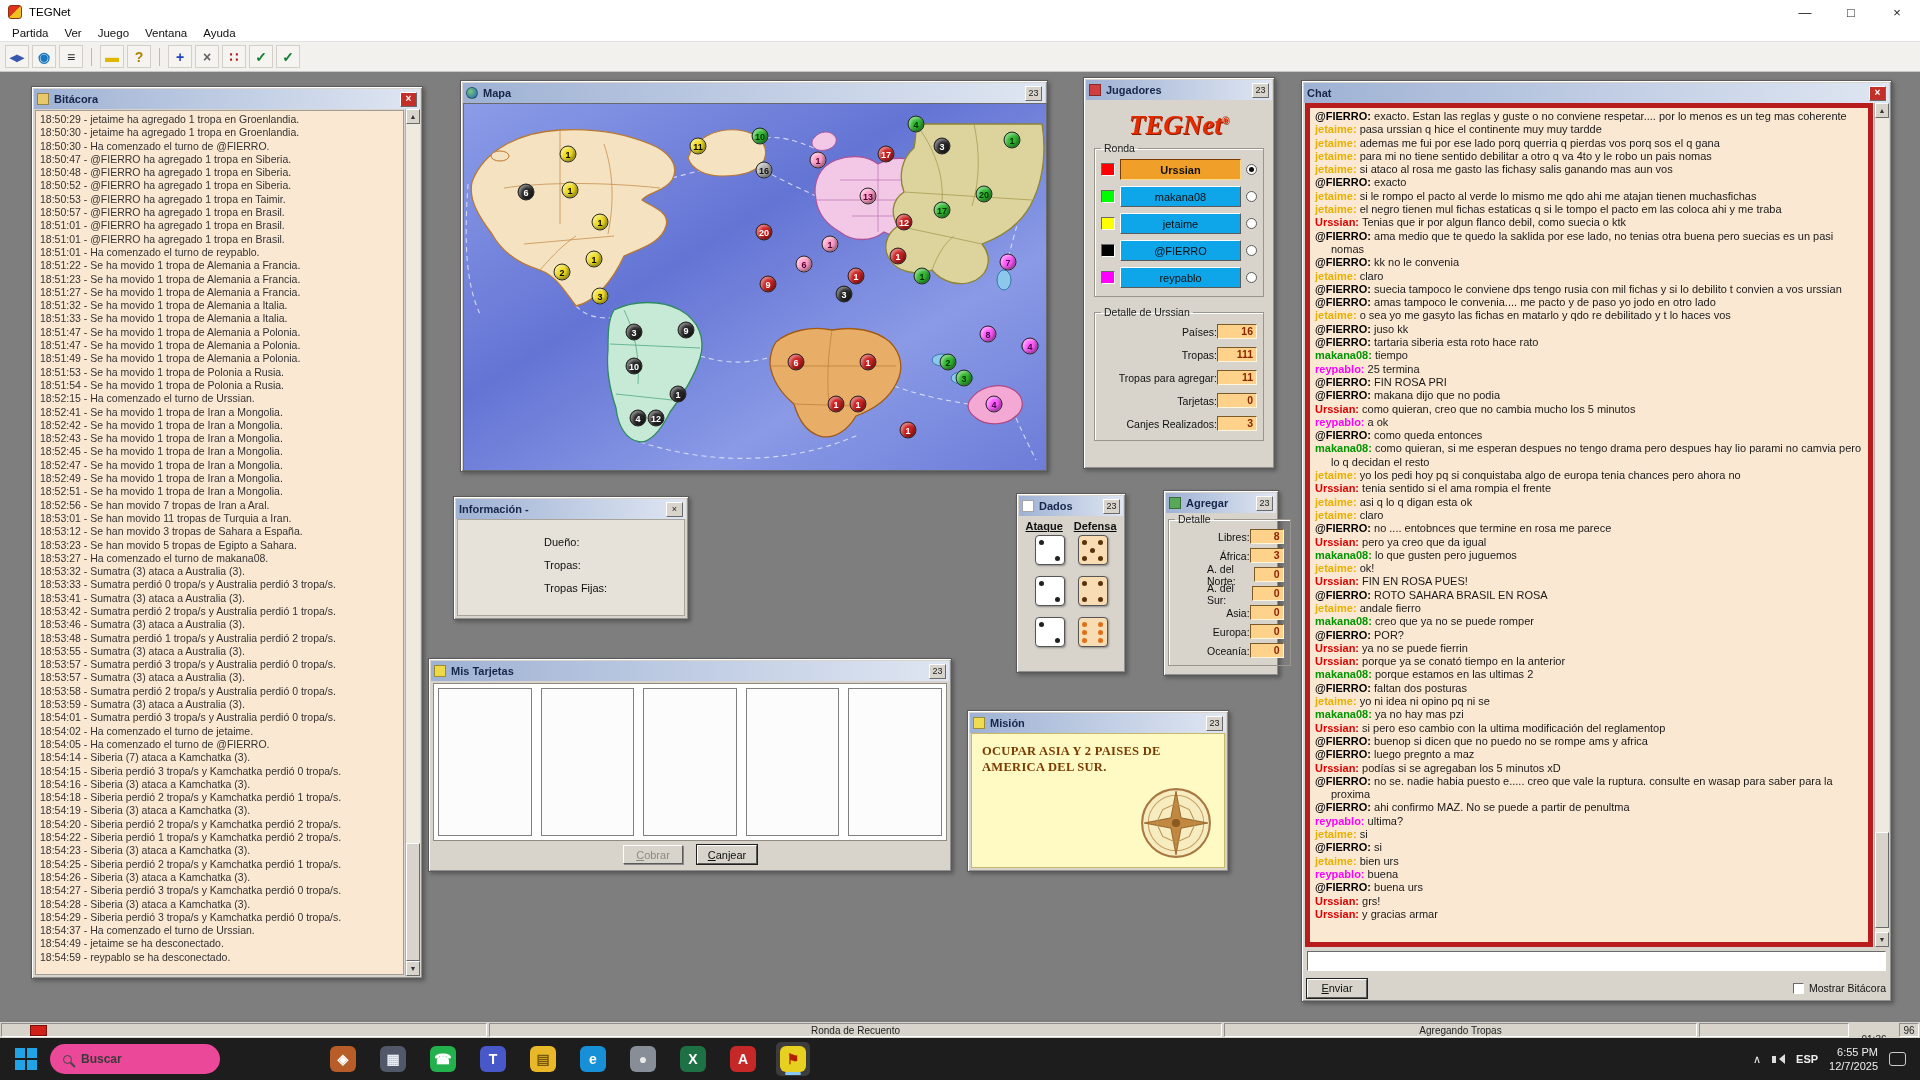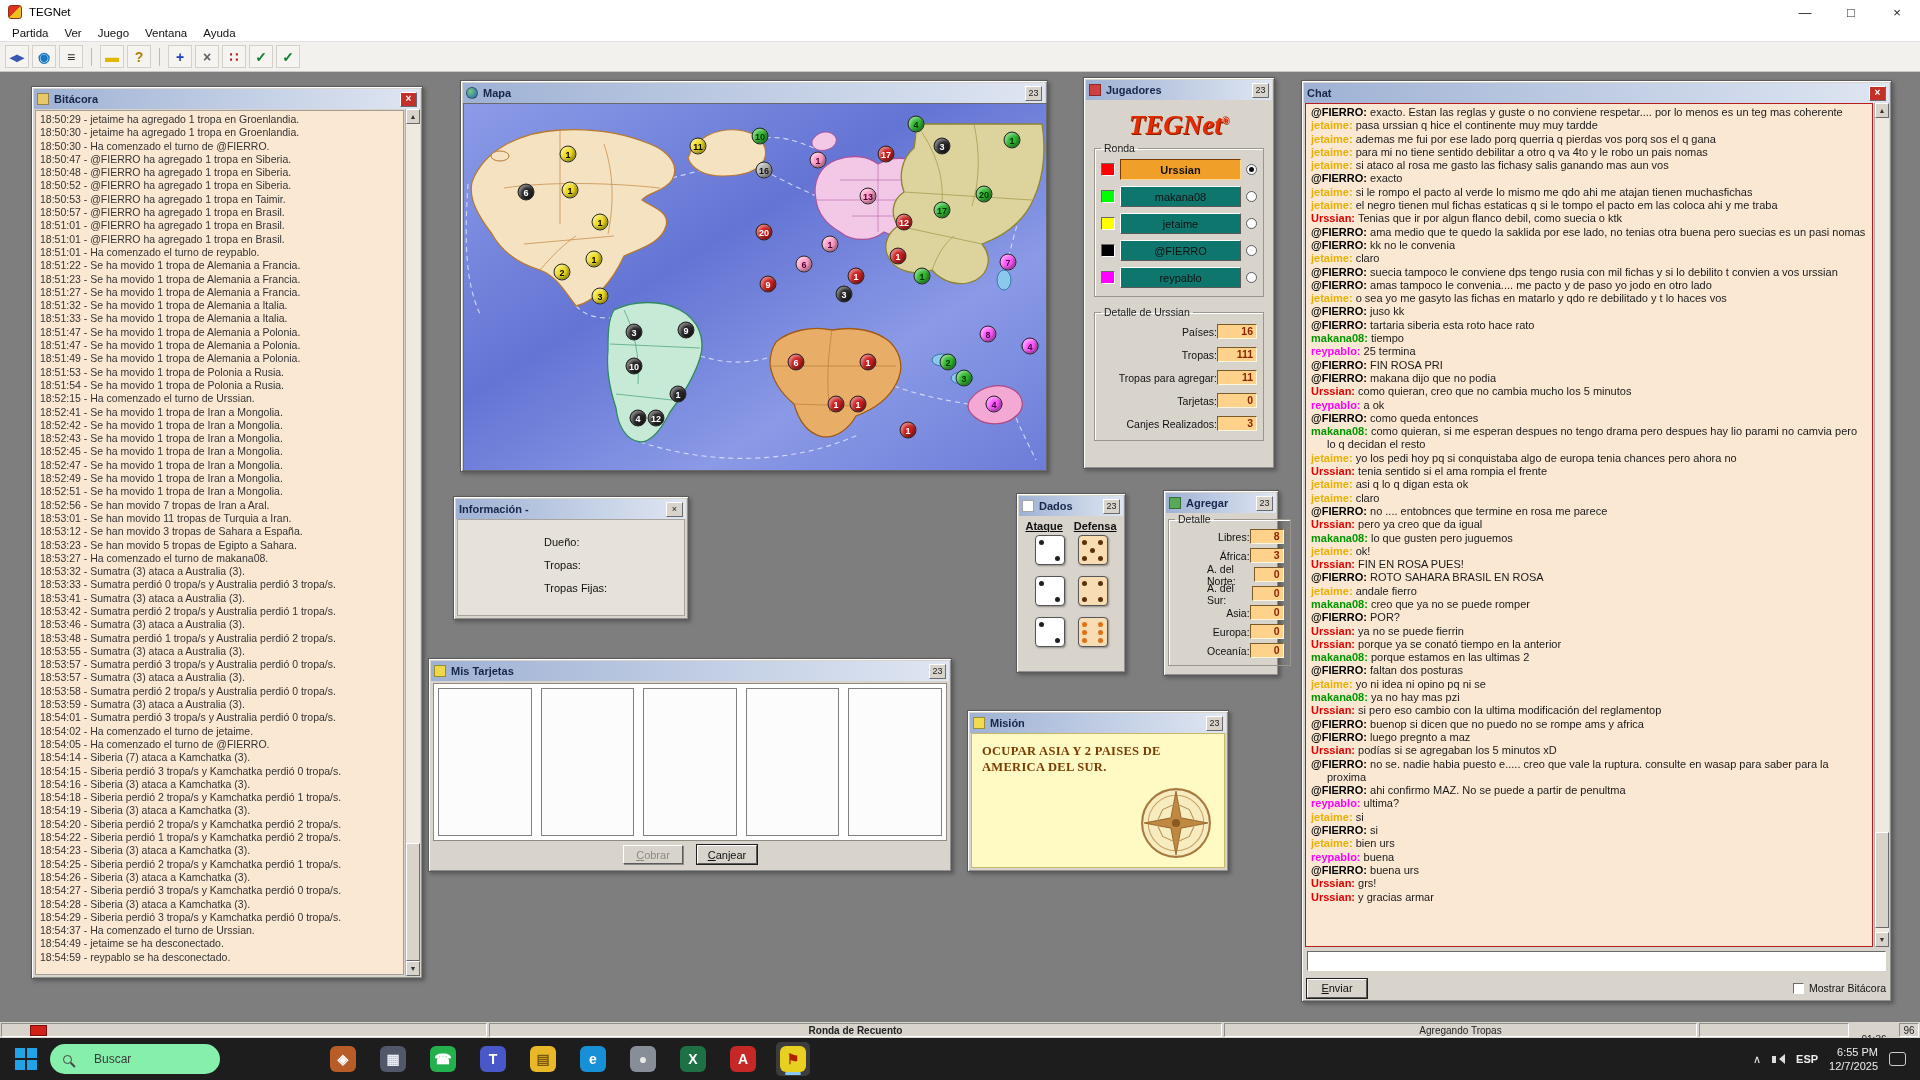--- a/index.html
+++ b/index.html
@@ -45,21 +45,21 @@
   .marker { position:absolute; width:17px; height:17px; border-radius:50%; border:1px solid #2A2A2A; display:flex; align-items:center; justify-content:center; font-size:9px; font-weight:bold; transform:translate(-50%,-50%); box-shadow:inset -2px -2px 3px rgba(0,0,0,.35), inset 2px 2px 3px rgba(255,255,255,.45); }
 
   
   .jug-body { position:absolute; inset:22px 3px 3px; padding:2px 7px; }
   .logo { text-align:center; font-family:"Liberation Serif",serif; font-style:italic; font-weight:bold; font-size:27px; color:#E52A00; height:40px; line-height:38px; text-shadow:1px 1px 0 #8A2000; }
   .logo sup { font-size:10px; font-style:normal; }
   fieldset.grp { margin:0 0 9px; border:1px solid #9A968E; box-shadow:inset 1px 1px 0 #FFF; padding:2px 6px 5px; }
   fieldset.grp legend { font-size:10.5px; color:#202020; padding:0 3px; }
   .prow { display:flex; align-items:center; gap:5px; height:27px; }
   .swatch { width:14px; height:13px; border:1px solid; border-color:#6A6A6A #FFF #FFF #6A6A6A; }
-  .pbtn { flex:1; height:21px; display:flex; align-items:center; justify-content:center; font-size:11px; background:#0f766e; border:1px solid; border-color:#FFF #5A5A5A #5A5A5A #FFF; color:#101010; }
+  .pbtn { flex:1; height:21px; display:flex; align-items:center; justify-content:center; font-size:11px; background:#0ea5e9; border:1px solid; border-color:#FFF #5A5A5A #5A5A5A #FFF; color:#101010; }
   .pbtn.sel { background:#F0A028; font-weight:bold; border-color:#7A3A00 #FFD890 #FFD890 #7A3A00; }
   .radio { width:11px; height:11px; border-radius:50%; background:#FFF; border:1px solid #5A5A5A; position:relative; flex:0 0 auto; }
   .radio.on::after { content:''; position:absolute; inset:2px; border-radius:50%; background:#0A0A0A; }
   .drow { display:flex; align-items:center; justify-content:flex-end; height:23px; }
   .dlabel { font-size:10.5px; color:#101010; }
   .valbox { width:40px; height:15px; background:#FFD28C; border:1px solid; border-color:#7A5A28 #FFF6E0 #FFF6E0 #7A5A28; color:#8B2500; font-size:10.5px; font-weight:bold; text-align:right; padding:0 3px; line-height:13px; }
   .agregar-rows .drow { height:19px;margin-left:32px; }
   .agregar-rows .valbox { width:34px; }
 
   
@@ -84,38 +84,38 @@
   .btn { min-width:60px; height:19px; font-size:11px; font-family:"Liberation Sans",sans-serif; background:#D8D4CC; border:1px solid; border-color:#FFF #5A5A5A #5A5A5A #FFF; box-shadow:1px 1px 0 #8A8A8A; color:#101010; }
   .btn.disabled { color:#8E8A82; }
   .btn.default { outline:1px solid #202020; }
 
   
   .mision-body { position:absolute; inset:22px 3px 3px; background:#FFF9C4; border:1px solid #C8B868; padding:9px 10px; }
   .mision-text { font-family:"Liberation Serif",serif; font-weight:bold; font-size:12.5px; color:#7A3A00; width:210px; line-height:1.3; letter-spacing:.3px; }
   .compass { position:absolute; right:10px; bottom:6px; width:76px; height:76px; }
 
   
-  .chat-msgs { position:absolute; left:3px; top:22px; right:18px; height:844px; background:#FBE8D2; border:1px solid #b91c1c; padding:2px 5px; overflow:hidden; }
+  .chat-msgs { position:absolute; left:3px; top:22px; right:18px; height:844px; background:#FBE8D2; border:5px solid #b91c1c; padding:2px 5px; overflow:hidden; }
   .msg { font-size:11px; line-height:13.3px; color:#1A1A1A; padding-left:16px; text-indent:-16px; }
   .mname { font-weight:bold; }
   .chat-input { position:absolute; left:5px; right:5px; top:870px; height:20px; background:#FFF; border:1px solid; border-color:#6A6A6A #FFF #FFF #6A6A6A; font-size:11px; padding:0 4px; }
   .chat-bottom { position:absolute; left:5px; right:5px; top:896px; height:22px; display:flex; align-items:center; }
   .chk { margin-left:auto; display:flex; align-items:center; gap:5px; font-size:10.5px; color:#101010; }
   .chk .box { width:11px; height:11px; background:#FFF; border:1px solid; border-color:#6A6A6A #FFF #FFF #6A6A6A; }
 
   
   .statusbar { position:absolute; left:0; top:1022px; width:1920px; height:16px; background:#D8D4CC; display:flex; font-size:10px; color:#222; }
   .sseg { border:1px solid; border-color:#8E8E8E #FFF #FFF #8E8E8E; margin:1px; display:flex; align-items:center; justify-content:center; white-space:nowrap; }
   .status-red { position:absolute; left:30px; top:1025px; width:17px; height:11px; background:#D02018; border:1px solid #7A0E08; }
 
   
   .taskbar { position:absolute; left:0; top:1038px; width:1920px; height:42px; background:#1D1D1D; display:flex; align-items:center; color:#EEE; }
   .start { width:32px; height:32px; margin-left:10px; display:grid; grid-template-columns:10px 10px; grid-template-rows:10px 10px; gap:2px; place-content:center; }
   .start i { background:#21A3E8; }
-  .searchbox { margin-left:8px; width:170px; height:30px; background:#86efac; border-radius:15px; display:flex; align-items:center; gap:22px; padding:0 13px; color:#3A3A3A; font-size:12px; }
+  .searchbox { margin-left:8px; width:170px; height:30px; background:#ec4899; border-radius:15px; display:flex; align-items:center; gap:9px; padding:0 13px; color:#3A3A3A; font-size:12px;font-weight:bold; }
   .glass { width:9px; height:9px; border:1.5px solid #444; border-radius:50%; position:relative; flex:0 0 auto; }
   .glass::after { content:''; position:absolute; width:6px; height:1.5px; background:#444; transform:rotate(45deg); left:6px; top:8px; }
   .tb-icons { display:flex; gap:16px; margin-left:106px; }
   .tb-icon { width:34px; height:34px; display:flex; align-items:center; justify-content:center; border-radius:5px; position:relative; }
   .tb-icon.active { background:#3C3C3C; }
   .tb-icon.active::after { content:''; position:absolute; bottom:1px; left:9px; right:9px; height:3px; background:#8AC8F0; border-radius:2px; }
   .tb-glyph { width:26px; height:26px; border-radius:6px; display:flex; align-items:center; justify-content:center; font-size:14px; font-weight:bold; }
   .tb-tray { margin-left:auto; display:flex; align-items:center; gap:11px; padding-right:14px; font-size:11px; }
   .spk { display:flex; align-items:center; }
   .spk-box { width:4px; height:7px; background:#DDD; display:inline-block; }
@@ -663,21 +663,21 @@
           <span class="box"></span>
           <span>Mostrar Bitácora</span>
         </span>
       </div>
     </div>
 
   </div>
 
   <div class="statusbar">
     <div class="sseg" style="flex:0 0 486px;"></div>
-    <div class="sseg" style="flex:0 0 733px;font-weight:bold;">Ronda de Recuento</div>
+    <div class="sseg" style="flex:0 0 733px;">Ronda de Recuento</div>
     <div class="sseg" style="flex:0 0 473px;">Agregando Tropas</div>
     <div class="sseg" style="flex:0 0 150px;"></div>
     <div class="sseg" style="flex:0 0 46px;margin-top:16px;">01:36</div>
     <div class="sseg" style="flex:1;">96</div>
   </div>
   <div class="status-red"></div>
 
   <div class="taskbar">
     <div class="start">
         <i></i>

